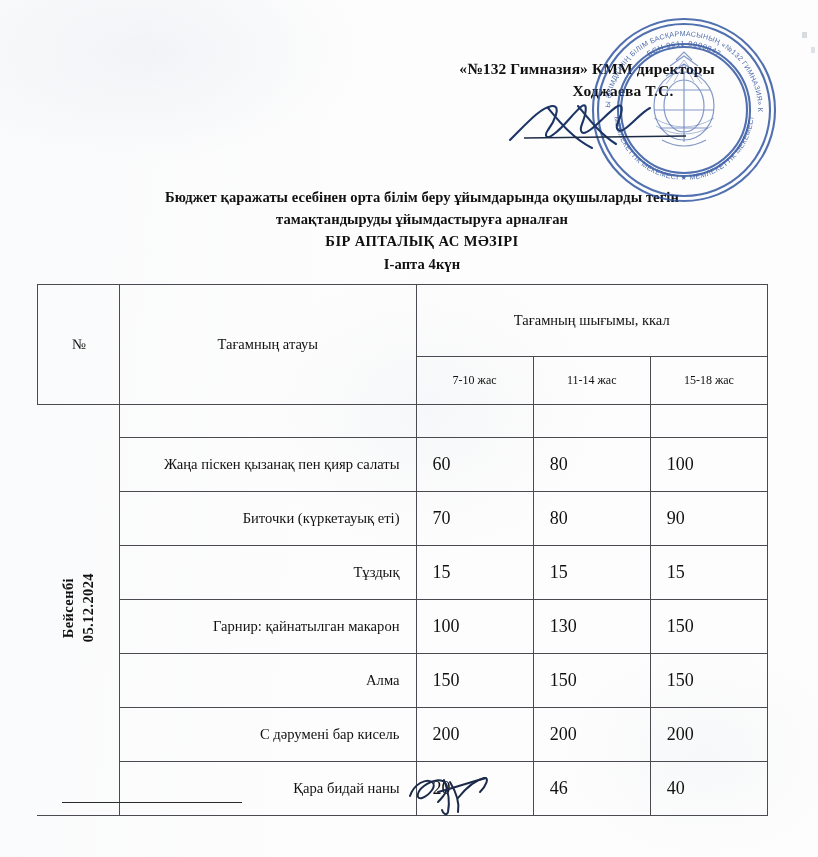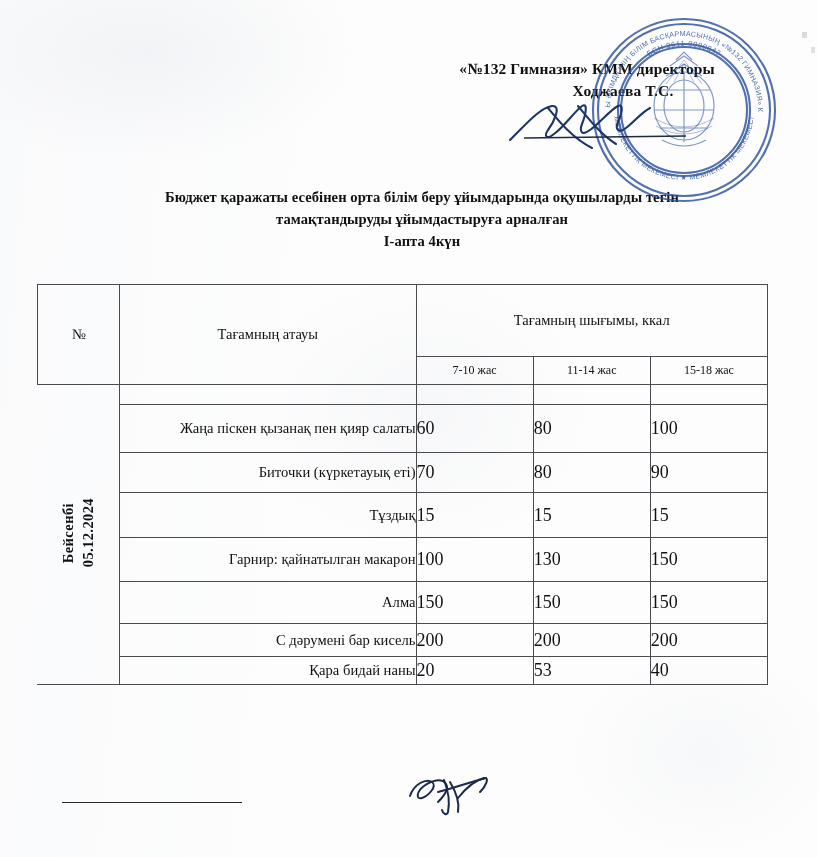--- a/index.html
+++ b/index.html
@@ -87,21 +87,21 @@
     position: absolute;
     left: 37px;
     top: 284px;
     width: 731px;
     border-collapse: collapse;
     table-layout: fixed;
     font-size: 14px;
   }
   .menu-table td, .menu-table th {
     border: 1.2px solid #4a4a50;
-    padding: 0;
+    padding: 16px;
     vertical-align: middle;
     font-weight: normal;
   }
   .th-top {
     text-align: center;
     font-weight: bold;
     font-size: 14.5px;
     height: 72px;
     vertical-align: top;
     padding-top: 7px;
@@ -234,20 +234,21 @@
       <path d="M10,44 C28,26 40,12 52,10 C62,9 54,26 48,34 C44,40 46,44 54,38 C64,31 74,16 82,10 C88,6 86,18 82,28 C79,36 82,40 90,34 C100,27 110,14 118,10 C124,7 122,18 118,26 C115,33 118,38 126,32 C134,26 142,16 150,12"></path>
       <path d="M48,12 C58,24 72,42 92,52"></path>
       <path d="M78,10 C88,22 100,38 116,48"></path>
     </g>
     <path d="M24,42 L186,40" stroke="#1c2a44" stroke-width="1.6" fill="none"></path>
   </svg>
 
   <div class="doc-title">
     <div>Бюджет қаражаты есебінен орта білім беру ұйымдарында оқушыларды тегін</div>
     <div>тамақтандыруды ұйымдастыруға арналған</div>
+    <div class="t-main">БІР АПТАЛЫҚ АС МӘЗІРІ</div>
     <div>I-апта 4күн</div>
   </div>
 
   <table class="menu-table">
     <colgroup>
       <col class="col-num">
         <col class="col-dish">
       <col class="col-kcal">
         <col class="col-kcal">
         <col class="col-kcal">
@@ -308,21 +309,21 @@
       </tr>
       <tr style="height:33px">
         <td class="dish-cell">С дәрумені бар кисель</td>
         <td class="kcal-cell">200</td>
         <td class="kcal-cell">200</td>
         <td class="kcal-cell">200</td>
       </tr>
       <tr style="height:28px">
         <td class="dish-cell">Қара бидай наны</td>
         <td class="kcal-cell">20</td>
-        <td class="kcal-cell">53</td>
+        <td class="kcal-cell">46</td>
         <td class="kcal-cell">40</td>
       </tr>
     </tbody>
   </table>
 
   <div class="footer">
     <span class="sig-line"></span>
   </div>
 
   <svg class="cook-sign" viewBox="0 0 110 44">

